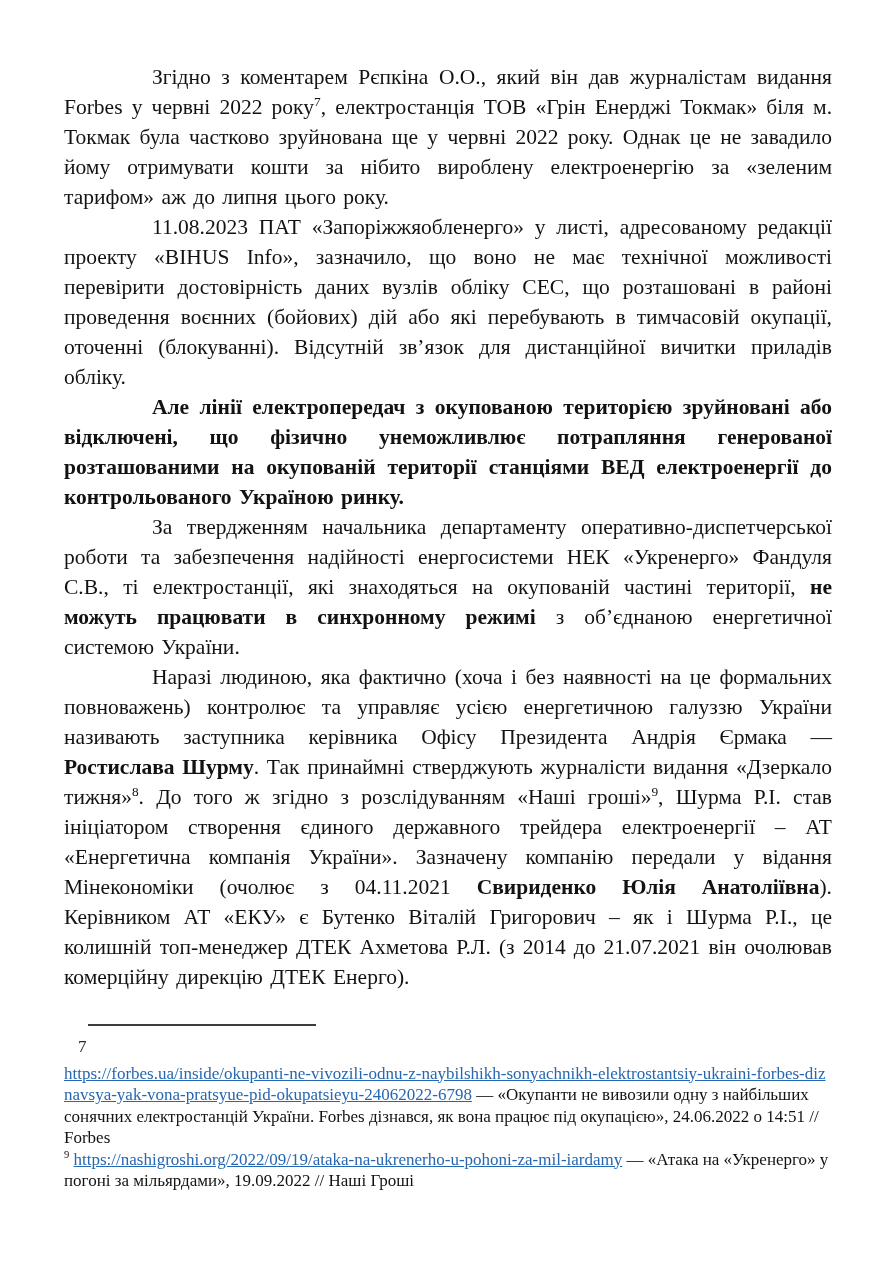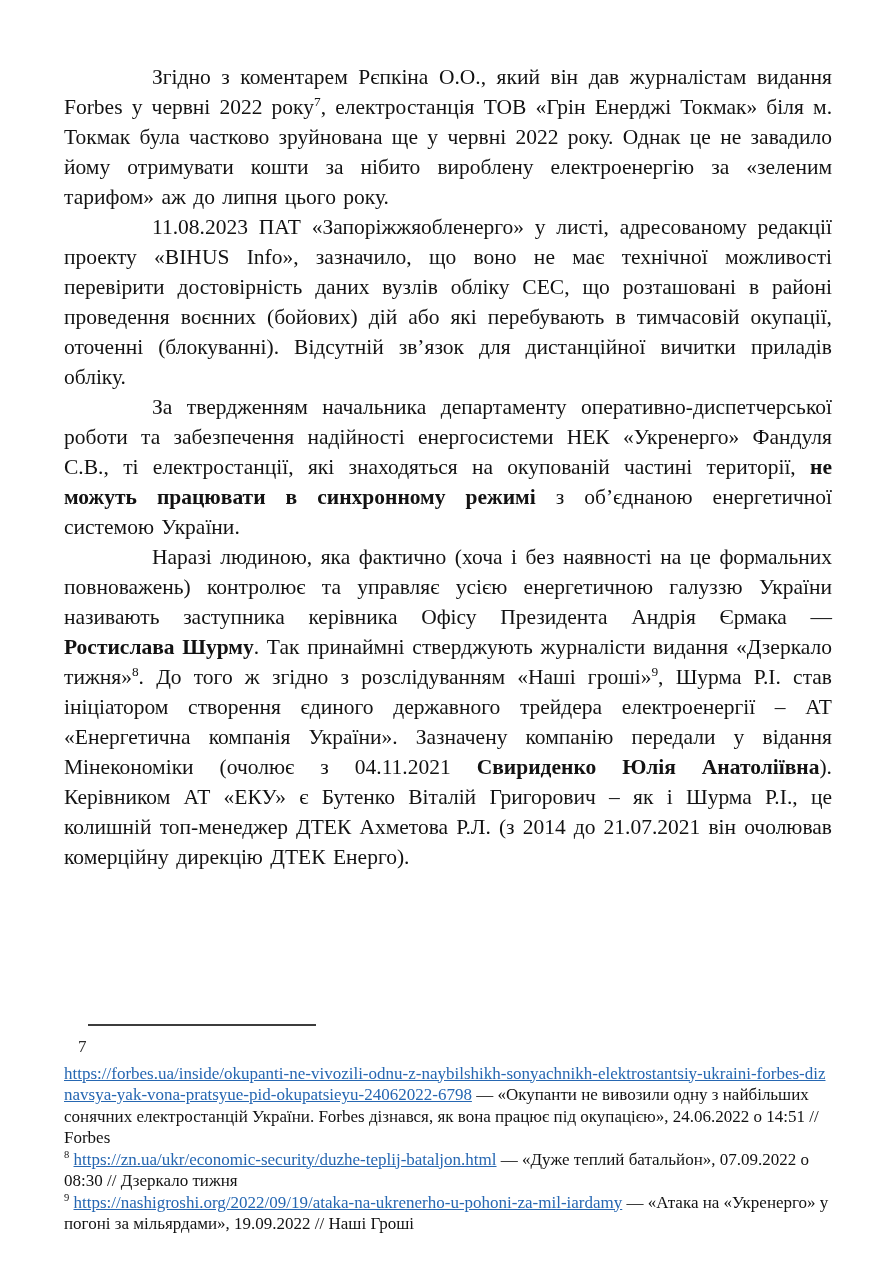--- a/index.html
+++ b/index.html
@@ -74,24 +74,24 @@
     margin-top: 36px;
   }
 </style>
 </head>
 <body>
 
 <div class="page">
   <div class="doc-body" id="doc-body">
       <p><span>Згідно з коментарем Рєпкіна О.О., який він дав журналістам видання Forbes у червні 2022 року</span><sup class="ref">7</sup><span>, електростанція ТОВ «Грін Енерджі Токмак» біля м. Токмак була частково зруйнована ще у червні 2022 року. Однак це не завадило йому отримувати кошти за нібито вироблену електроенергію за «зеленим тарифом» аж до липня цього року.</span></p>
       <p><span>11.08.2023 ПАТ «Запоріжжяобленерго» у листі, адресованому редакції проекту «BIHUS Info», зазначило, що воно не має технічної можливості перевірити достовірність даних вузлів обліку СЕС, що розташовані в районі проведення воєнних (бойових) дій або які перебувають в тимчасовій окупації, оточенні (блокуванні). Відсутній зв’язок для дистанційної вичитки приладів обліку.</span></p>
+      <p><strong>Але лінії електропередач з окупованою територією зруйновані або відключені, що фізично унеможливлює потрапляння генерованої розташованими на окупованій території станціями ВЕД електроенергії до контрольованого Україною ринку.</strong></p>
       <p><span>За твердженням начальника департаменту оперативно-диспетчерської роботи та забезпечення надійності енергосистеми НЕК «Укренерго» Фандуля С.В., ті електростанції, які знаходяться на окупованій частині території, </span><strong>не можуть працювати в синхронному режимі</strong><span> з об’єднаною енергетичної системою України.</span></p>
       <p><span>Наразі людиною, яка фактично (хоча і без наявності на це формальних повноважень) контролює та управляє усією енергетичною галуззю України називають заступника керівника Офісу Президента Андрія Єрмака — </span><strong>Ростислава Шурму</strong><span>. Так принаймні стверджують журналісти видання «Дзеркало тижня»</span><sup class="ref">8</sup><span>. До того ж згідно з розслідуванням «Наші гроші»</span><sup class="ref">9</sup><span>, Шурма Р.І. став ініціатором створення єдиного державного трейдера електроенергії – АТ «Енергетична компанія України». Зазначену компанію передали у відання Мінекономіки (очолює з 04.11.2021 </span><strong>Свириденко Юлія Анатоліївна</strong><span>). Керівником АТ «ЕКУ» є Бутенко Віталій Григорович – як і Шурма Р.І., це колишній топ-менеджер ДТЕК Ахметова Р.Л. (з 2014 до 21.07.2021 він очолював комерційну дирекцію ДТЕК Енерго).</span></p>
     </div>
   <div class="footnote-area">
     <hr class="fn-separator">
     <div id="footnotes">
         <div class="footnote"><div class="fn-marker">7</div><a class="link">https://forbes.ua/inside/okupanti-ne-vivozili-odnu-z-naybilshikh-sonyachnikh-elektrostantsiy-ukraini-forbes-diznavsya-yak-vona-pratsyue-pid-okupatsieyu-24062022-6798</a><span> — «Окупанти не вивозили одну з найбільших сонячних електростанцій України. Forbes дізнався, як вона працює під окупацією», 24.06.2022 о 14:51 // Forbes</span></div>
-        <div class="footnote"><sup class="fn-mark">8</sup> <a class="link">https://zn.ua/ukr/economic-security/duzhe-teplij-bataljon.html</a><span> — «Дуже теплий батальйон», 07.09.2022 о 08:30 // Дзеркало тижня</span></div>
         <div class="footnote"><sup class="fn-mark">9</sup> <a class="link">https://nashigroshi.org/2022/09/19/ataka-na-ukrenerho-u-pohoni-za-mil-iardamy</a><span> — «Атака на «Укренерго» у погоні за мільярдами», 19.09.2022 // Наші Гроші</span></div>
       </div>
   </div>
 </div>
 
 </body></html>

